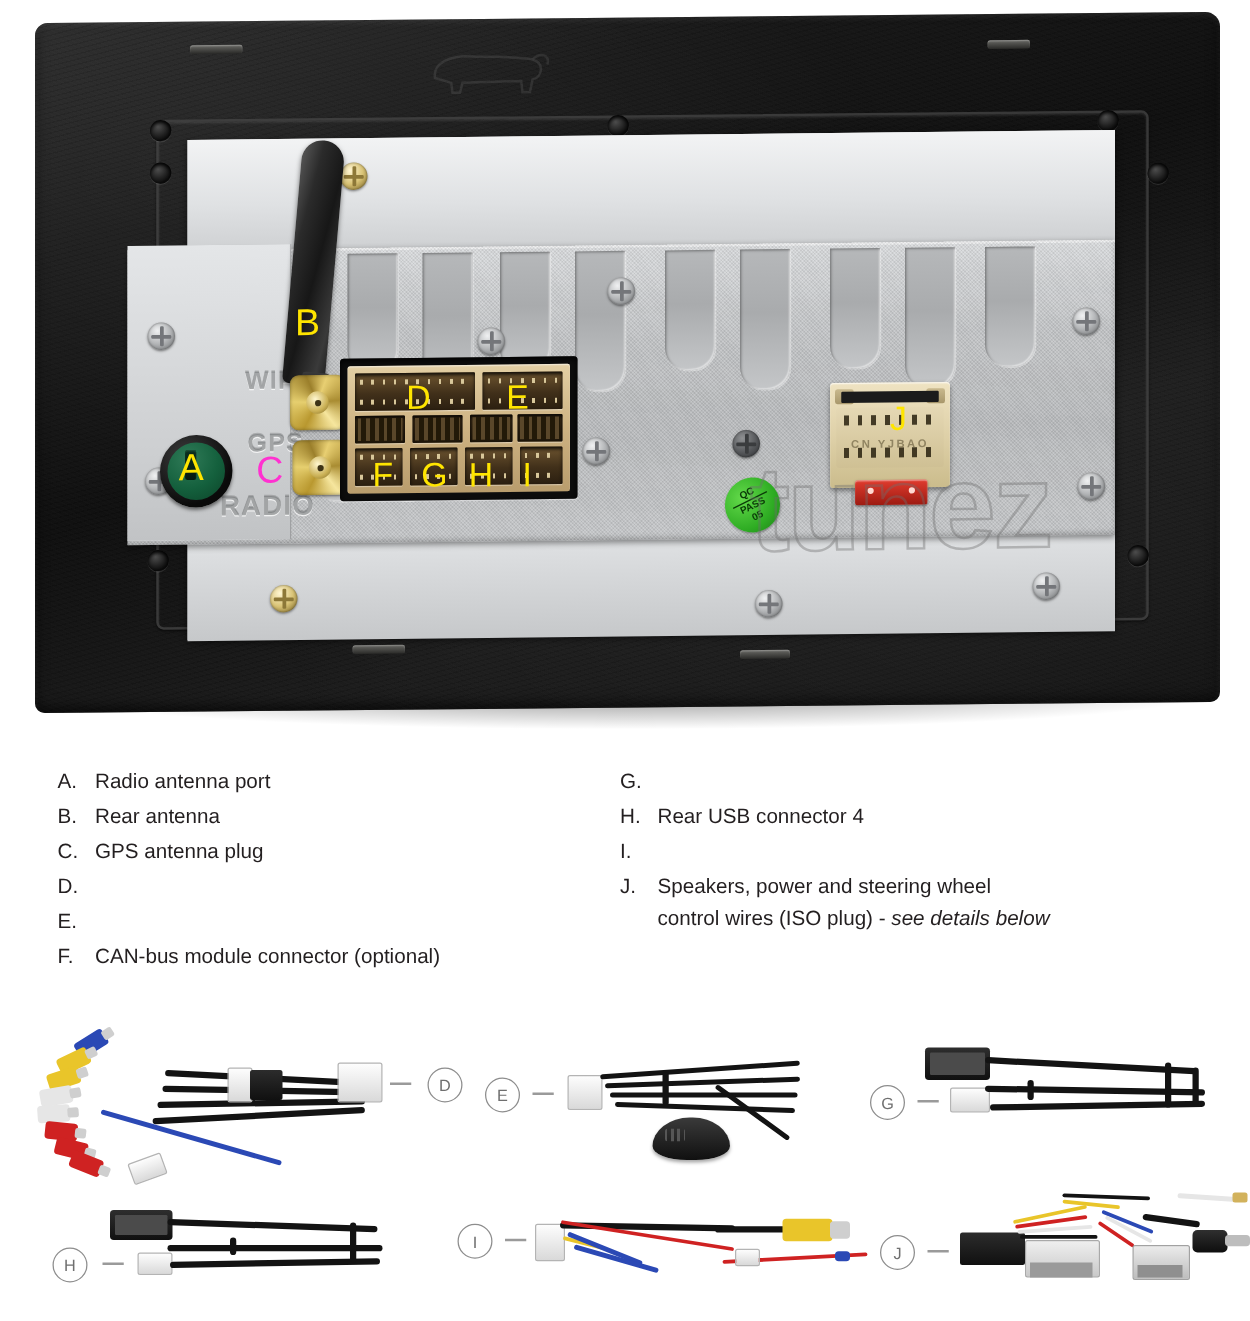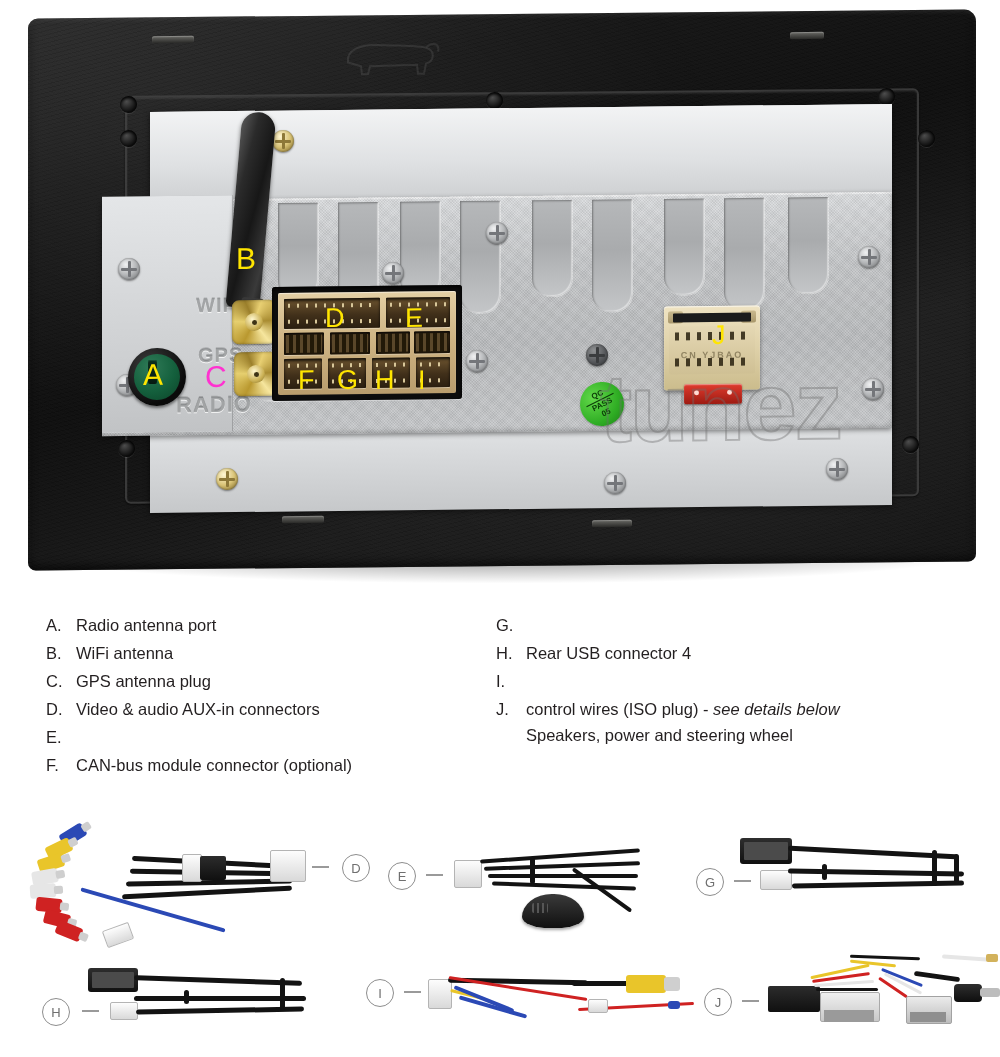--- a/index.html
+++ b/index.html
@@ -383,30 +383,29 @@
 </div>
 
 <div id="legend">
   <div class="leg-col l">
     <div class="leg-row">
         <div class="leg-k">A.</div>
         <div class="leg-v">Radio antenna port</div>
       </div>
     <div class="leg-row">
         <div class="leg-k">B.</div>
-        <div class="leg-v">WiFi antenna</div>
+        <div class="leg-v">Rear antenna</div>
       </div>
     <div class="leg-row">
         <div class="leg-k">C.</div>
         <div class="leg-v">GPS antenna plug</div>
       </div>
     <div class="leg-row">
         <div class="leg-k">D.</div>
       <div>
-          <div class="leg-v">Video &amp; audio AUX-in connectors</div>
         </div>
       </div>
     <div class="leg-row">
         <div class="leg-k">E.</div>
       </div>
     <div class="leg-row">
         <div class="leg-k">F.</div>
         <div class="leg-v">CAN-bus module connector (optional)</div>
       </div>
   </div>
@@ -418,22 +417,22 @@
     <div class="leg-row">
         <div class="leg-k">H.</div>
         <div class="leg-v">Rear USB connector 4</div>
       </div>
     <div class="leg-row">
         <div class="leg-k">I.</div>
       </div>
     <div class="leg-row">
         <div class="leg-k">J.</div>
       <div>
-          <div class="leg-v"><span>control wires (ISO plug) - </span><span class="ital">see details below</span></div>
-           <div class="leg-v">Speakers, power and steering wheel</div>
+          <div class="leg-v">Speakers, power and steering wheel</div>
+           <div class="leg-v"><span>control wires (ISO plug) - </span><span class="ital">see details below</span></div>
         </div>
       </div>
   </div>
 </div>
 
 <div id="accessories">
 
   <div class="acc" style="left:22px;top:10px;width:300px;height:130px;">
     <div class="wire" style="left:110px;top:38px;width:160px;height:5px;transform:rotate(3deg);"></div>
     <div class="wire" style="left:108px;top:48px;width:162px;height:5px;transform:rotate(1deg);"></div>

